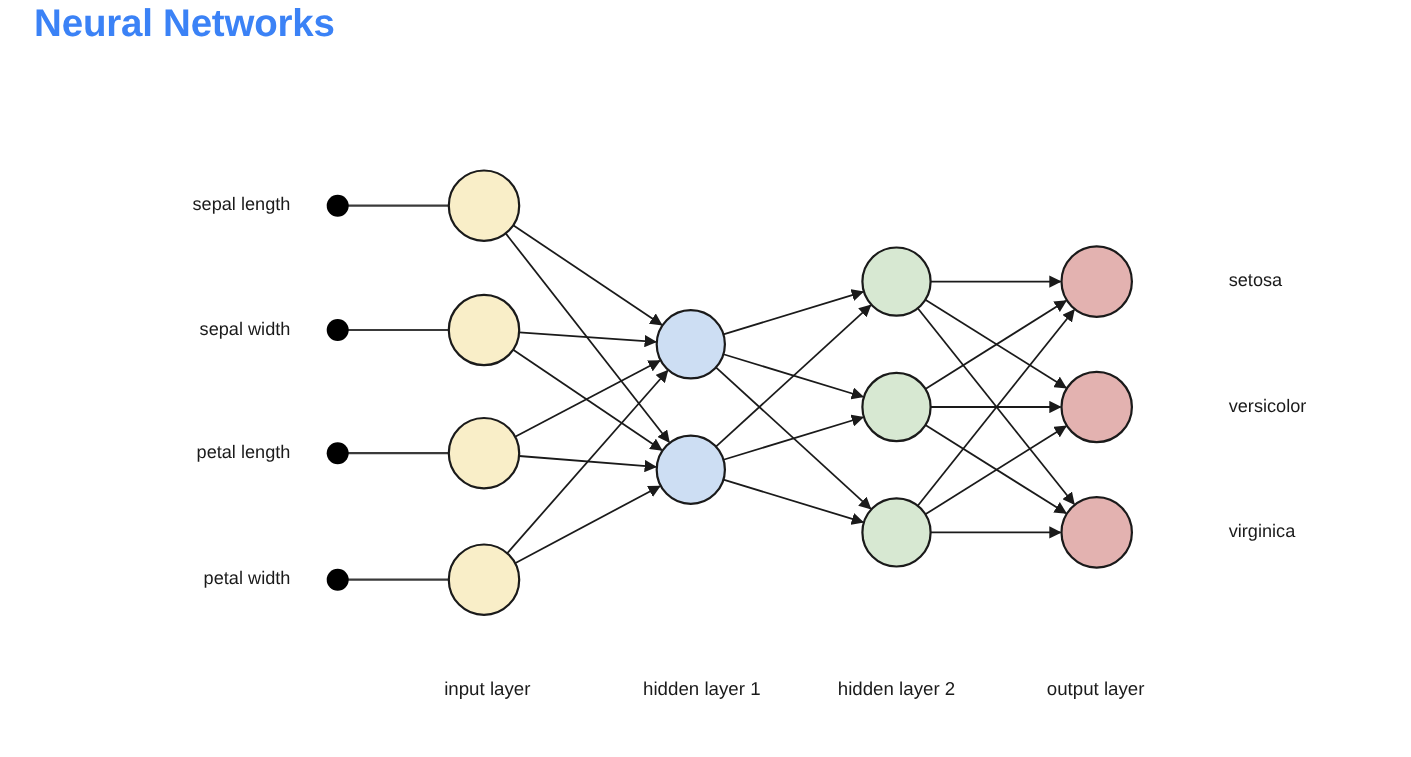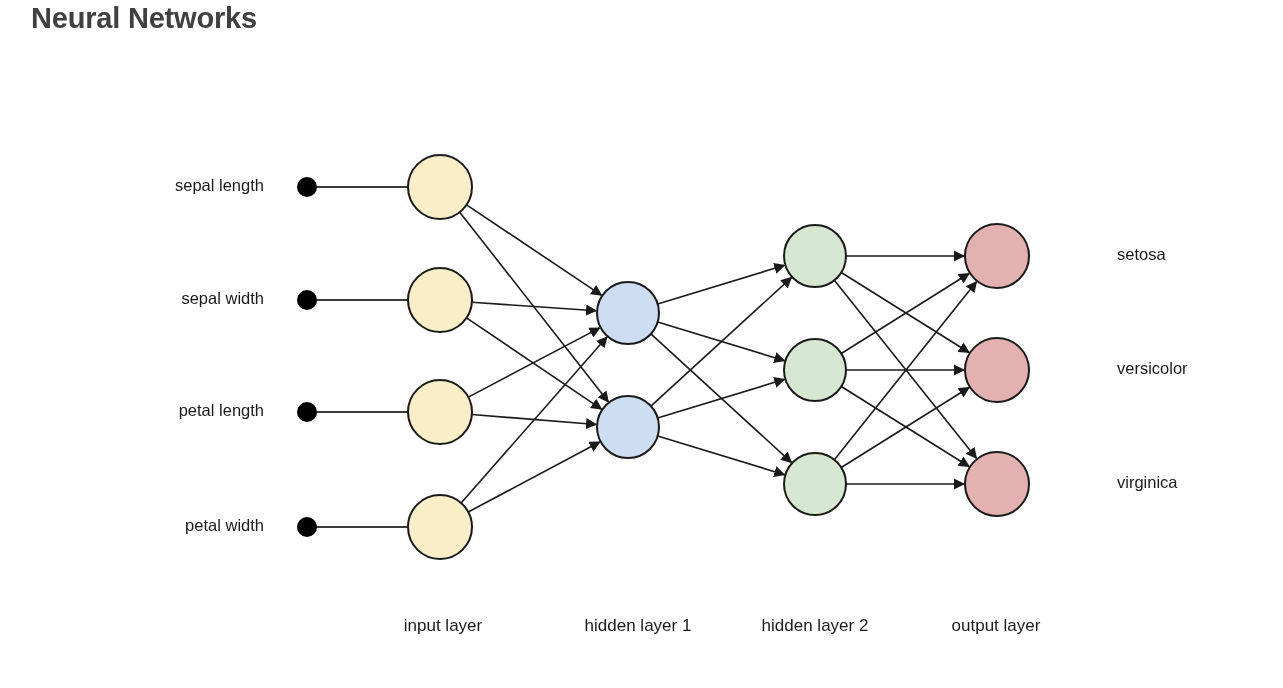--- a/index.html
+++ b/index.html
@@ -12,23 +12,23 @@
     height: 688px;
     position: relative;
     overflow: hidden;
     font-family: "Liberation Sans", sans-serif;
     color: #000000;
   }
   #slide-title {
     position: absolute;
     left: 31px;
     top: 2px;
-    font-size: 29px;
+    font-size: 35px;
     font-weight: bold;
-    color: #404040;
+    color: #3b82f6;
     letter-spacing: -0.2px;
     white-space: nowrap;
   }
   #network-figure {
     position: absolute;
     left: 0;
     top: 0;
     width: 1283px;
     height: 588px;
   }

